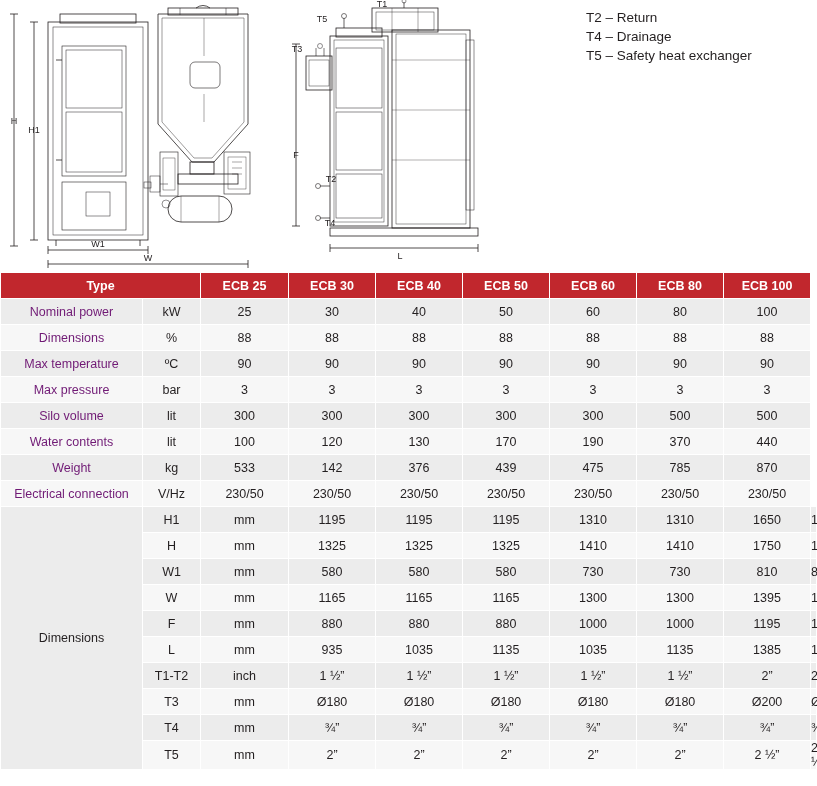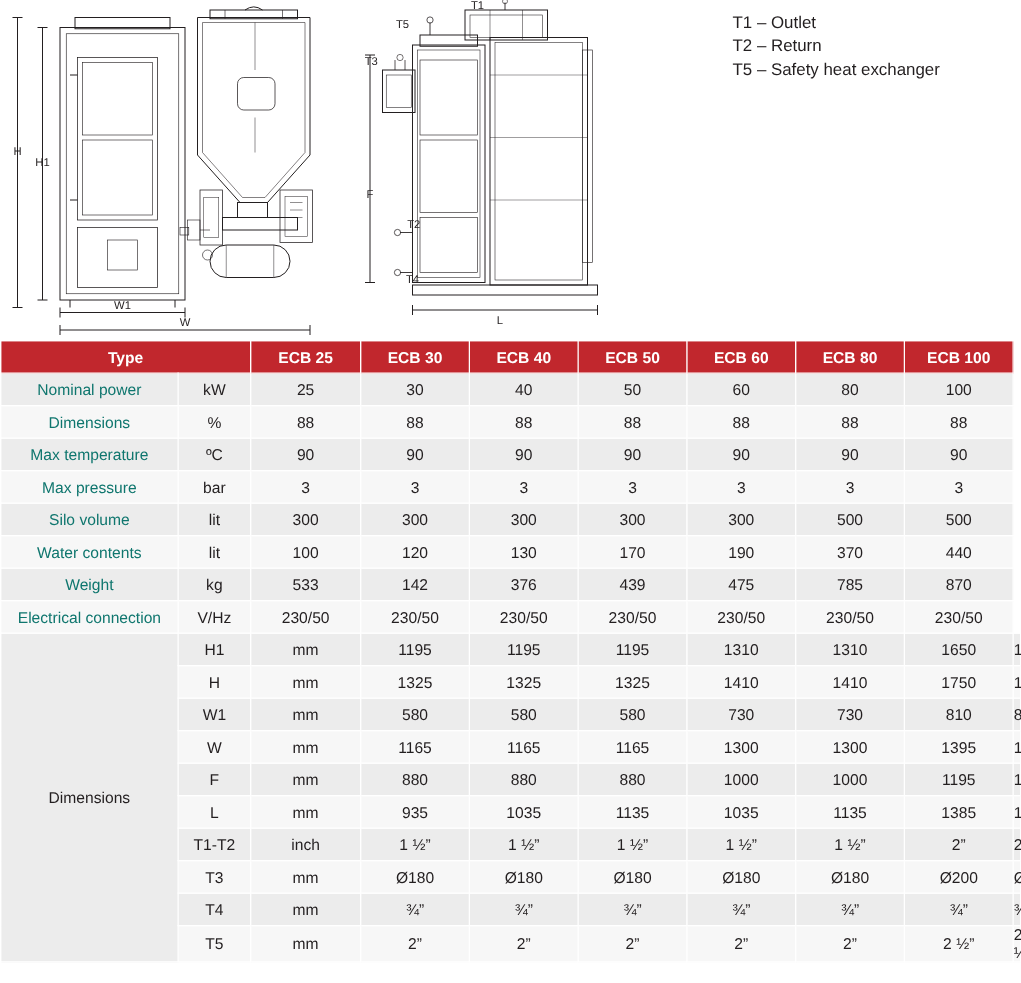--- a/index.html
+++ b/index.html
@@ -63,21 +63,21 @@
     font-size: 13px;
     height: 30px;
     border: 1px solid #ffffff;
   }
   thead th.type-head { text-align: center; }
 
   td.lbl {
     text-align: left;
     padding-left: 8px;
     background: #ececec;
-    color: #0f766e;
+    color: #701a75;
   }
   td.unit {
     background: #ececec;
     color: #231f20;
     text-align: center;
     margin-top: 43px;
   }
   td.val {
     background: #ececec;
   }
@@ -232,22 +232,22 @@
       <text x="297" y="52" text-anchor="middle">T3</text>
       <text x="296" y="158" text-anchor="middle">F</text>
       <text x="331" y="182" text-anchor="middle">T2</text>
       <text x="330" y="226" text-anchor="middle">T4</text>
       <text x="382" y="7" text-anchor="middle">T1</text>
       <text x="400" y="259" text-anchor="middle">L</text>
     </g>
   </svg>
 
   <div class="legend">
-    <div>T1 – Outlet</div>
     <div>T2 – Return</div>
+    <div>T4 – Drainage</div>
     <div>T5 – Safety heat exchanger</div>
   </div>
 </div>
 
 <div class="table-wrap">
   <table class="spec">
     <colgroup>
       <col style="width:142px">
       <col style="width:58px">
       <col style="width:88px">

